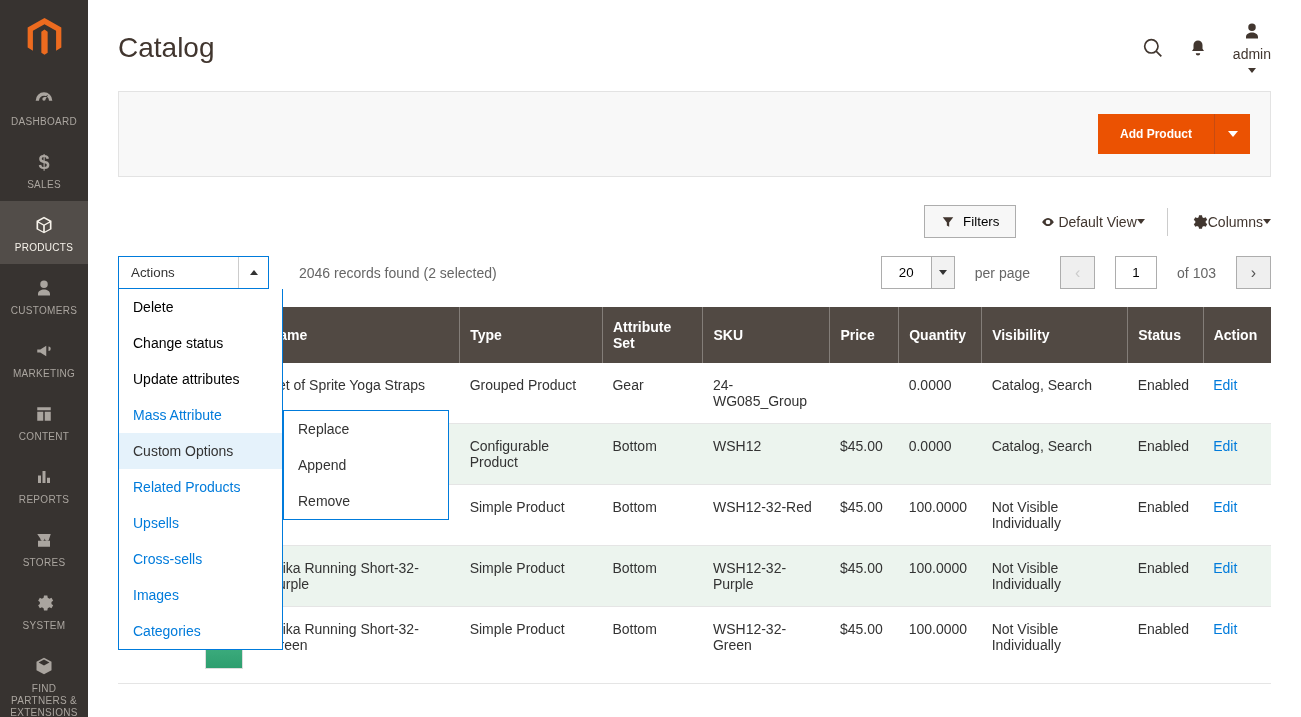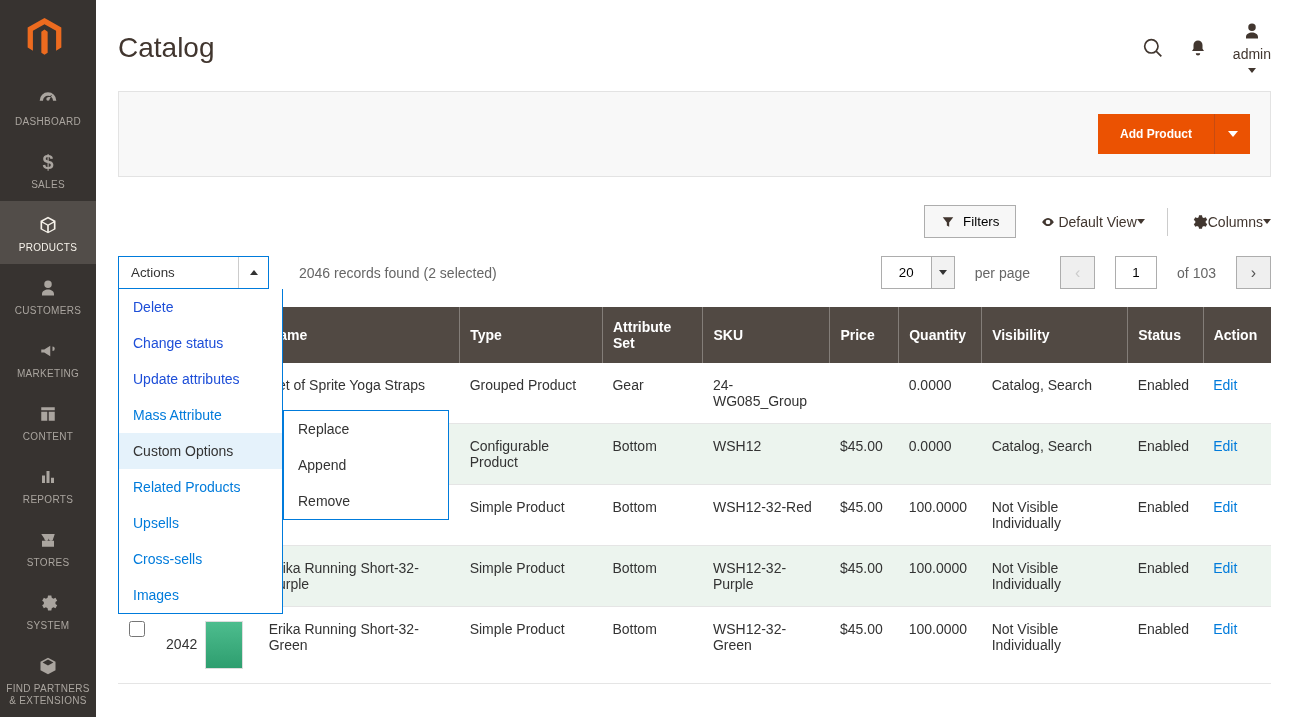--- a/index.html
+++ b/index.html
@@ -1,19 +1,19 @@
 <!DOCTYPE html>
 <html><head>
 <meta charset="utf-8">
 <style>
 * { box-sizing: border-box; margin: 0; padding: 0; }
 body { font-family: 'Helvetica Neue', Helvetica, Arial, sans-serif; font-size: 14px; color: #333; background: #fff; overflow: hidden; width: 1301px; height: 717px; }
 
 
-.sidebar { position: fixed; left: 0; top: 0; width: 96px; height: 100%; background: #373330; z-index: 10; }
+.sidebar { position: fixed; left: 0; top: 0; width: 88px; height: 100%; background: #373330; z-index: 10; }
 .logo { width: 88px; height: 75px; display: flex; align-items: center; justify-content: center; }
 .logo svg { width: 35px; height: 40px; }
 .nav-items { display: flex; flex-direction: column; }
 .nav-item { display: flex; flex-direction: column; align-items: center; justify-content: center; padding: 12px 4px 10px; color: #aaa59f; font-size: 10px; text-align: center; cursor: pointer; line-height: 1.2; }
 .nav-item.active { background: #524d49; color: #f7f3eb; }
 .nav-item .nav-icon { font-size: 22px; margin-bottom: 5px; height: 24px; display: flex; align-items: center; justify-content: center; }
 .nav-item span.lbl { font-size: 10px; letter-spacing: 0.3px; }
 
 
 .main { margin-left: 88px; padding: 0 30px; }
@@ -48,21 +48,21 @@
 .perpage-inp { border: 1px solid #adadad; border-right: 0; height: 33px; width: 50px; text-align: center; }
 .perpage-car { border: 1px solid #adadad; height: 33px; width: 24px; background: #f2f2f2; display: flex; align-items: center; justify-content: center; cursor: pointer; font-size: 10px; }
 .perpage-lbl { margin-left: 10px; margin-right: 20px; color: #666; }
 .pg-btn { border: 1px solid #adadad; background: #efefef; width: 35px; height: 33px; display: flex; align-items: center; justify-content: center; cursor: pointer; font-size: 16px; color: #555; }
 .pg-btn.disabled { color: #ccc; cursor: default; }
 .pg-inp { border: 1px solid #adadad; height: 33px; width: 42px; text-align: center; margin: 0 10px; }
 .pg-of { color: #666; margin-right: 10px; }
 
 
 .actions-menu { position: absolute; top: 33px; left: 0; width: 165px; background: #fff; border: 1px solid #007bdb; border-top: 0; z-index: 30; }
-.actions-menu-item { padding: 10px 14px; cursor: pointer; color: #1d4ed8; }
+.actions-menu-item { padding: 10px 14px; cursor: pointer; color: #000000; }
 .actions-menu-item.link { color: #007bdb; }
 .actions-menu-item.hovered { background: #e5f2fb; color: #333; }
 .actions-submenu { position: absolute; top: 154px; left: 165px; width: 166px; border: 1px solid #007bdb; background: #fff; z-index: 31; }
 .actions-submenu-item { padding: 10px 14px; cursor: pointer; color: #333; }
 
 
 .grid { width: 100%; border-collapse: collapse; }
 .grid thead th { background: #514943; color: #fff; font-weight: 600; font-size: 14px; text-align: left; padding: 12px 10px; border-right: 1px solid #837d78; }
 .grid thead th:last-child { border-right: 0; }
 .grid tbody td { padding: 14px 10px; border-bottom: 1px solid #e5e5e5; vertical-align: top; font-size: 14px; color: #333; }
@@ -246,20 +246,21 @@
       <div class="actions-menu">
         <div class="actions-menu-item">Delete</div>
         <div class="actions-menu-item">Change status</div>
         <div class="actions-menu-item">Update attributes</div>
         <div class="actions-menu-item link">Mass Attribute</div>
         <div class="actions-menu-item hovered">Custom Options</div>
         <div class="actions-menu-item link">Related Products</div>
         <div class="actions-menu-item link">Upsells</div>
         <div class="actions-menu-item link">Cross-sells</div>
         <div class="actions-menu-item link">Images</div>
+        <div class="actions-menu-item link">Categories</div>
       </div>
       <div class="actions-submenu">
         <div class="actions-submenu-item">Replace</div>
         <div class="actions-submenu-item">Append</div>
         <div class="actions-submenu-item">Remove</div>
       </div>
     </div>
 
     <div class="actions-right">
       <div class="perpage-sel">

